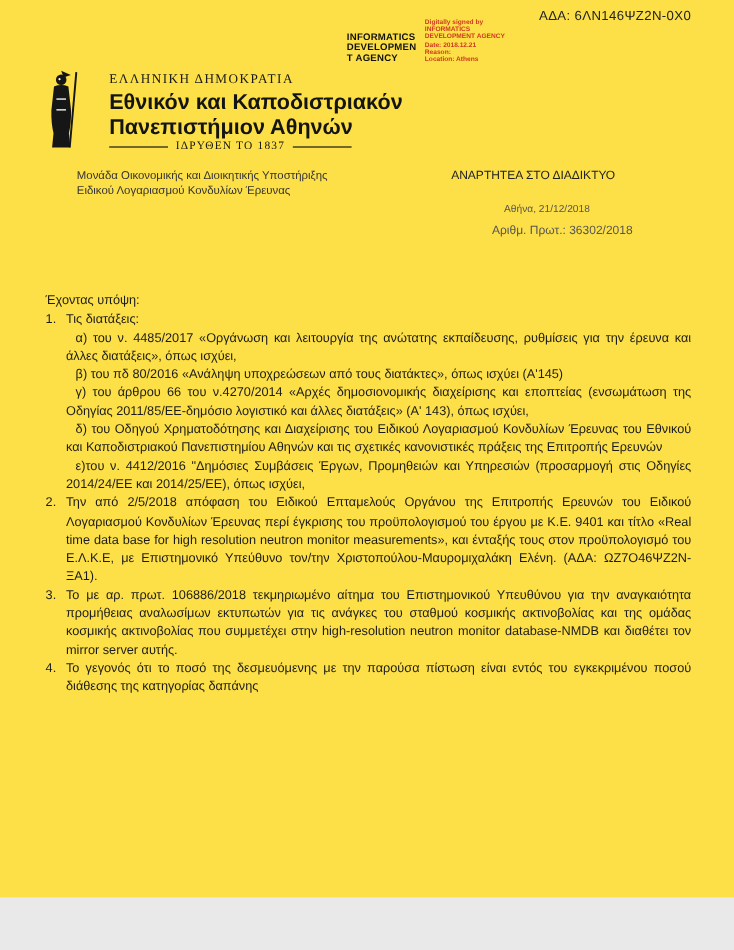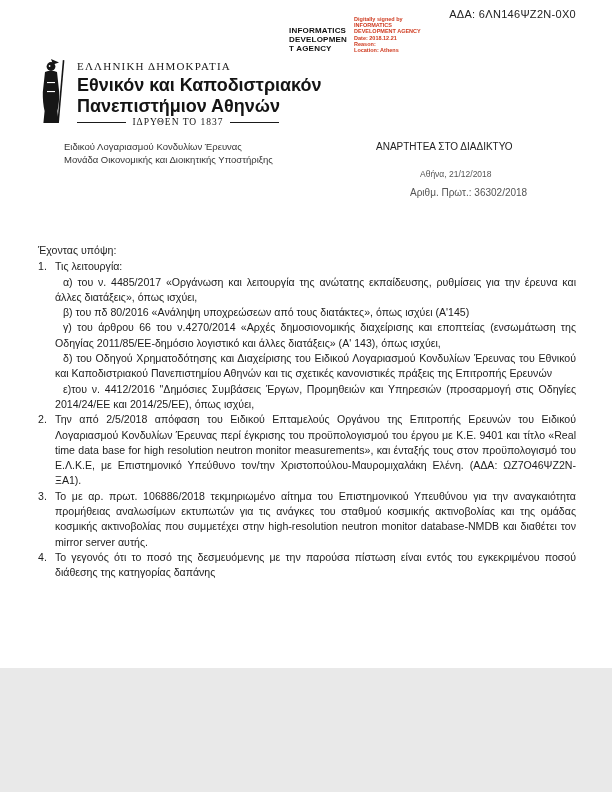--- a/index.html
+++ b/index.html
@@ -1,36 +1,36 @@
 <!DOCTYPE html>
 <html><head>
 <meta charset="utf-8">
 <style>
   * { box-sizing: border-box; margin: 0; padding: 0; }
   html, body { background: #e9e9e9; }
   .page {
     position: relative;
-    width: 612px; height: 668px;
+    width: 612px; height: 748px;
     margin: 0 auto;
-    background: #ffffff;
+    background: #fde047;
     font-family: "Liberation Sans", sans-serif;
     color: #1c1c1c;
     overflow: hidden;
   }
   .ada {
     position: absolute; top: 8px; right: 36px;
     font-size: 11px; letter-spacing: .3px; color: #222;
   }
   .sig {
     position: absolute; left: 289px; top: 16px;
     display: flex; gap: 7px; align-items: flex-end;
   }
   .sig-agency { font-weight: bold; font-size: 8px; line-height: 9px; color: #111; letter-spacing: .2px; }
   .sig-stamp { font-weight: bold; font-size: 5.5px; line-height: 6.2px; color: #cf3a1f; }
-  .header { position: absolute; left: 36px; top: 58px; display: flex; gap: 9px; }
+  .header { position: absolute; left: 36px; top: 58px; display: flex; gap: 23px; }
   .emblem { width: 32px; height: 68px; flex: none; }
   .hdr-text { padding-top: 2px; }
   .state {
     font-family: "Liberation Serif", serif;
     font-size: 11px; letter-spacing: 1.2px; color: #1a1a1a; margin-bottom: 3px;
   }
   .uni {
     font-family: Liberation Sans, sans-serif;
     font-weight: bold; font-size: 18px; line-height: 21px; color: #141414;
   }
@@ -104,36 +104,36 @@
       <div class="uni">Πανεπιστήμιον Αθηνών</div>
       <div class="founded-row">
         <span class="rule"></span>
         <span>ΙΔΡΥΘΕΝ ΤΟ 1837</span>
         <span class="rule"></span>
       </div>
     </div>
   </div>
 
   <div class="unit">
+    <div>Μονάδα Οικονομικής και Διοικητικής Υποστήριξης</div>
     <div>Ειδικού Λογαριασμού Κονδυλίων Έρευνας</div>
-    <div>Μονάδα Οικονομικής και Διοικητικής Υποστήριξης</div>
   </div>
 
   <div class="publish">ΑΝΑΡΤΗΤΕΑ ΣΤΟ ΔΙΑΔΙΚΤΥΟ</div>
   <div class="date">Αθήνα, 21/12/2018</div>
   <div class="protocol">Αριθμ. Πρωτ.: 36302/2018</div>
 
 
   <div class="doc-body">
     <div class="intro">Έχοντας υπόψη:</div>
 
     <div class="item">
       <div class="num">1.</div>
       <div class="content">
-        <div>Τις λειτουργία:</div>
+        <div>Τις διατάξεις:</div>
         <div class="sub">α) του ν. 4485/2017 «Οργάνωση και λειτουργία της ανώτατης εκπαίδευσης, ρυθμίσεις για την έρευνα και άλλες διατάξεις», όπως ισχύει,</div>
         <div class="sub">β) του πδ 80/2016 «Ανάληψη υποχρεώσεων από τους διατάκτες», όπως ισχύει (Α'145)</div>
         <div class="sub">γ) του άρθρου 66 του ν.4270/2014 «Αρχές δημοσιονομικής διαχείρισης και εποπτείας (ενσωμάτωση της Οδηγίας 2011/85/ΕΕ-δημόσιο λογιστικό και άλλες διατάξεις» (Α' 143), όπως ισχύει,</div>
         <div class="sub">δ) του Οδηγού Χρηματοδότησης και Διαχείρισης του Ειδικού Λογαριασμού Κονδυλίων Έρευνας του Εθνικού και Καποδιστριακού Πανεπιστημίου Αθηνών και τις σχετικές κανονιστικές πράξεις της Επιτροπής Ερευνών</div>
         <div class="sub">ε)του ν. 4412/2016 "Δημόσιες Συμβάσεις Έργων, Προμηθειών και Υπηρεσιών (προσαρμογή στις Οδηγίες 2014/24/ΕΕ και 2014/25/ΕΕ), όπως ισχύει,</div>
       </div>
     </div>
 
     <div class="item">
       <div class="num">2.</div>

